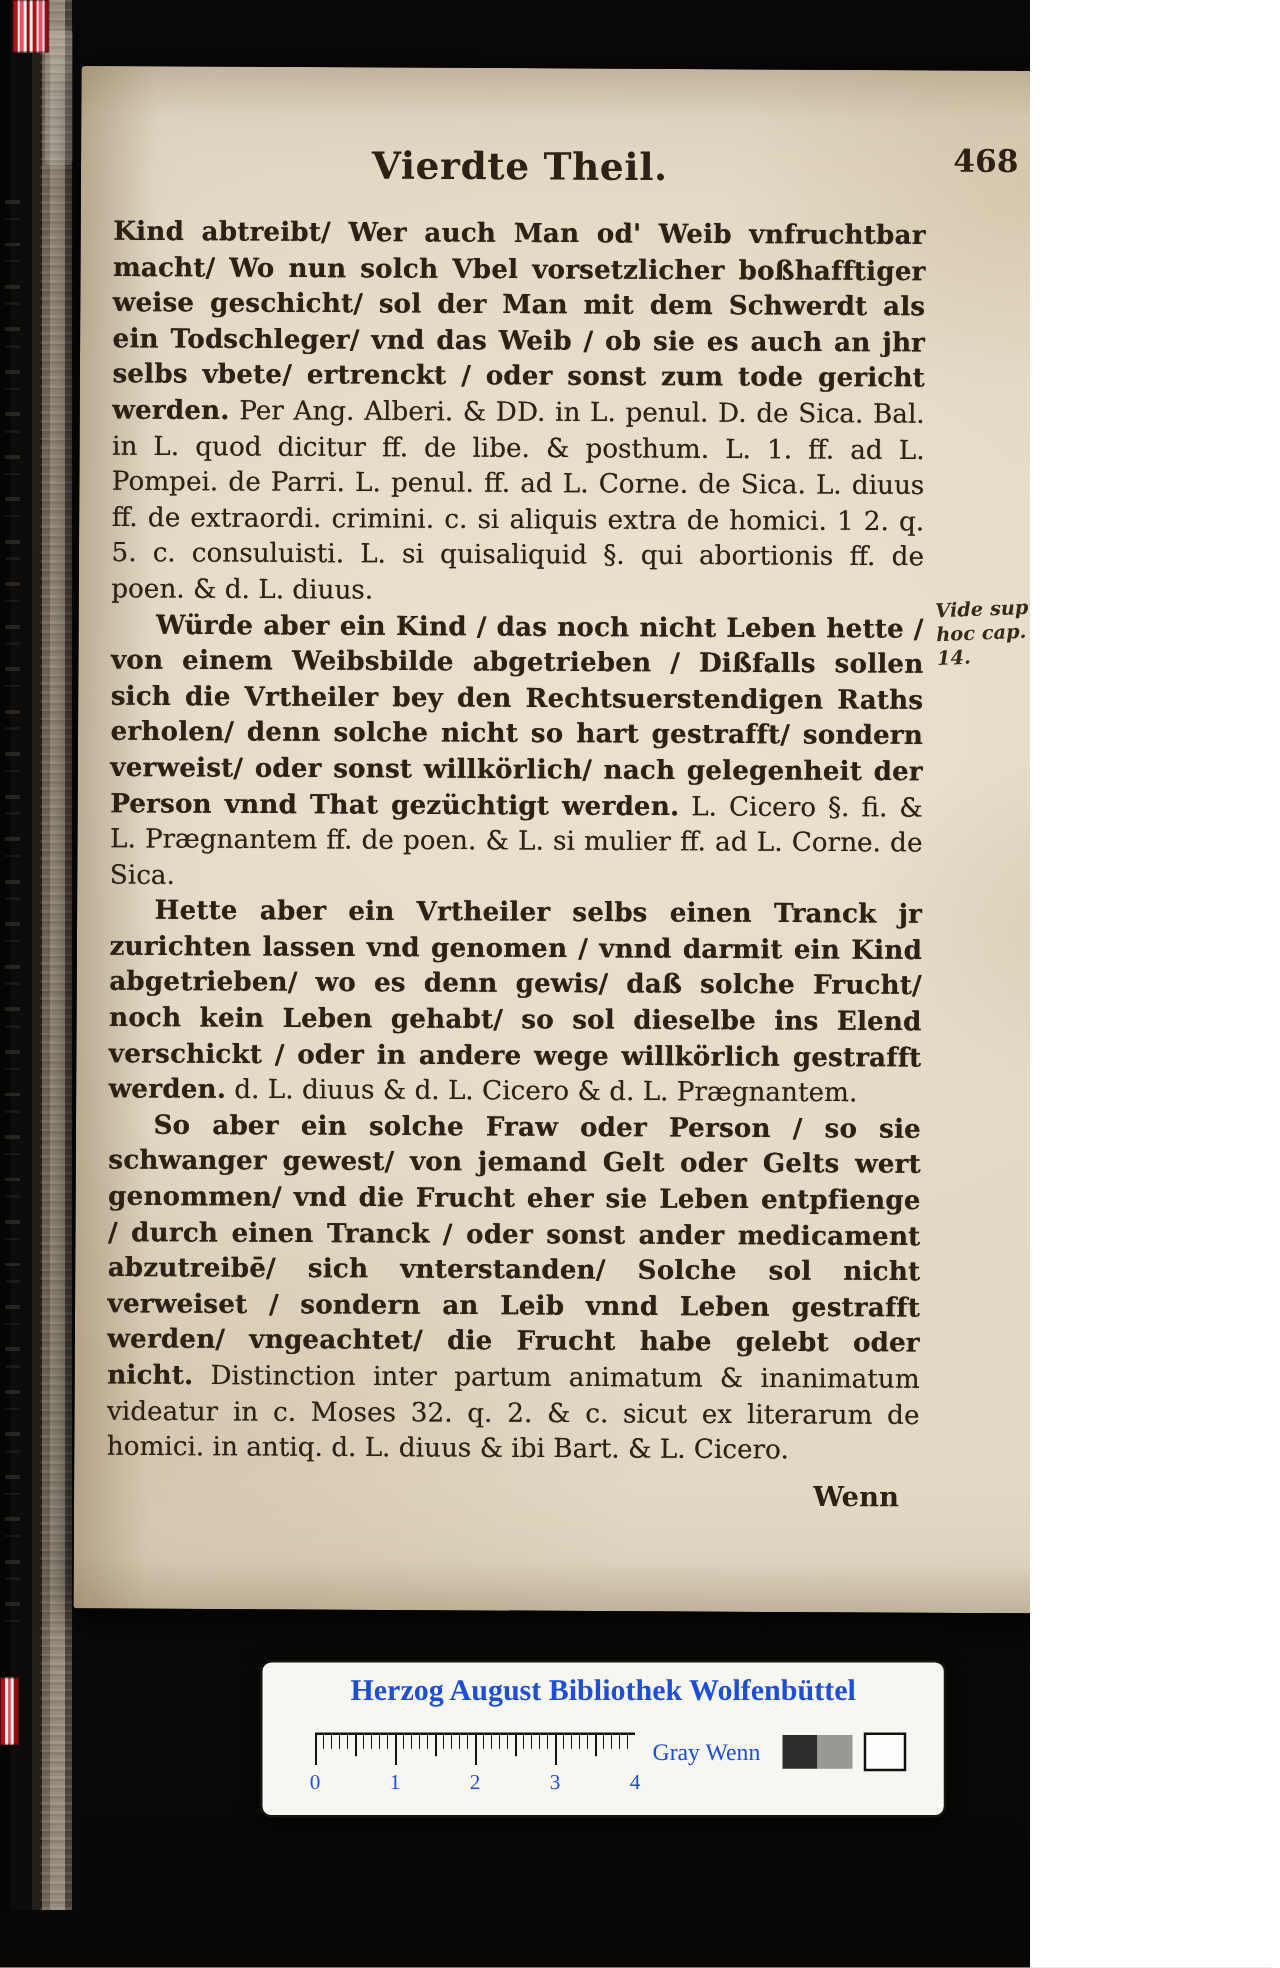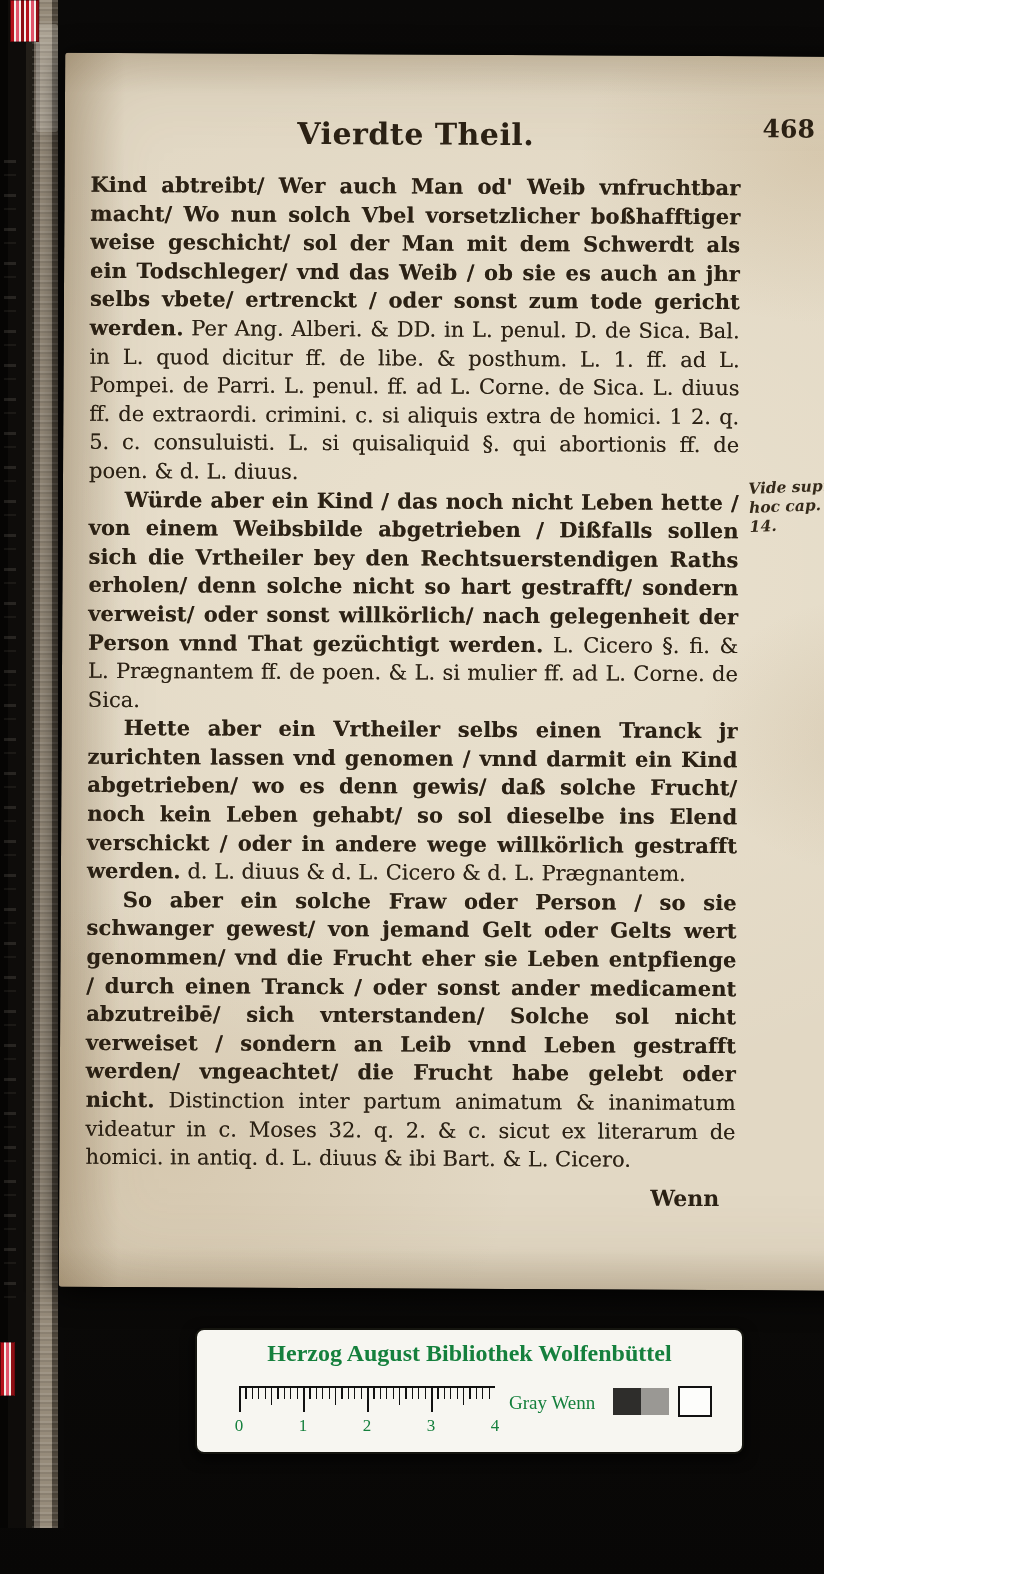--- a/index.html
+++ b/index.html
@@ -80,24 +80,24 @@
   }
   .margin-note{
     position:absolute;left:686px;top:420px;width:122px;
     font-size:15.5px;line-height:19px;
     font-style:italic;font-weight:700;
     transform:rotate(-2.5deg);
     color:#352a1a;
   }
   
   .cal-card{
-    position:absolute;left:195px;top:1328px;width:545px;height:122px;
+    position:absolute;left:208px;top:1328px;width:545px;height:122px;
     background:#f7f6f1;border:2px solid #15150f;border-radius:9px;
     box-shadow:0 4px 14px rgba(0,0,0,.85);
-    color:#15803d;
+    color:#1d4ed8;
     text-decoration:underline;
   }
   .cal-title{
     position:absolute;left:0;top:10px;width:100%;
     text-align:center;font-size:24px;font-weight:700;
     font-family:"Liberation Serif", serif;
   }
   .ruler{
     position:absolute;left:42px;top:56px;width:256px;height:28px;
     border-top:2px solid #111;

